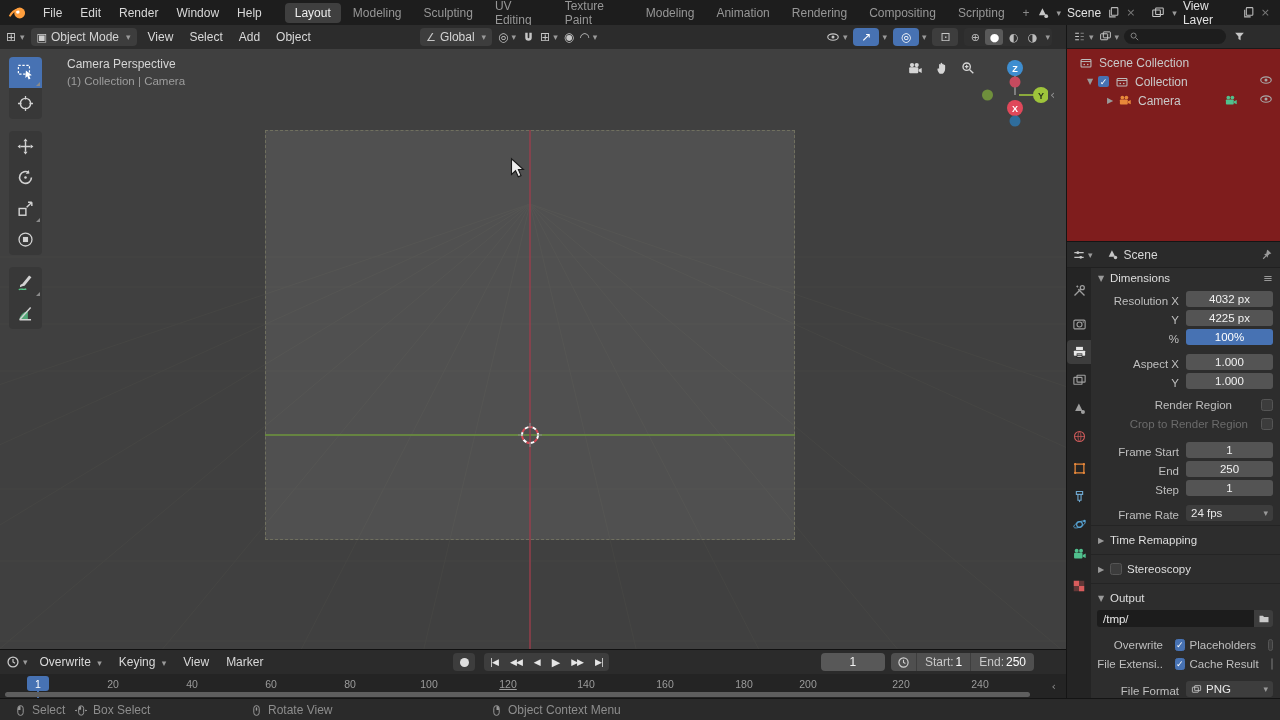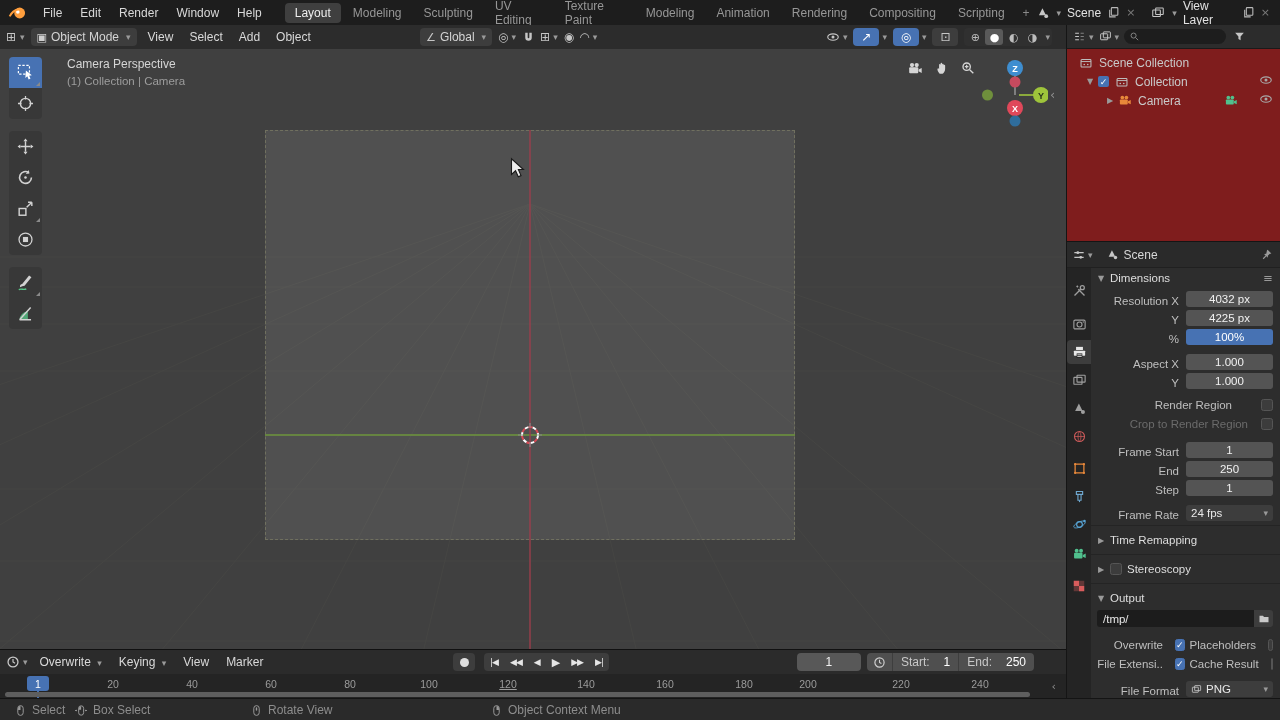--- a/index.html
+++ b/index.html
@@ -68,21 +68,21 @@
   
   #timeline{left:0;top:649px;width:1066px;height:49px;background:#2b2b2b;border-top:1px solid #111;}
   #tlheader{position:absolute;left:0;top:0;width:100%;height:24px;display:flex;align-items:center;}
   #tlheader .grp{position:absolute;top:0;height:24px;display:flex;align-items:center;gap:4px;}
   .transport{display:flex;background:#3d3d3d;border-radius:4px;height:18px;align-items:center;}
   .tbtn{padding:0 6px;color:#e6e6e6;font-size:9px;letter-spacing:-1px;}
   .recbtn{display:flex;align-items:center;justify-content:center;background:#3d3d3d;border-radius:4px;height:18px;width:22px;margin-right:5px;}
   .recdot{width:9px;height:9px;border-radius:50%;background:#dedede;}
   .framefield{background:#585858;border-radius:4px;height:18px;display:flex;align-items:center;justify-content:center;color:#f2f2f2;width:64px;}
   .segrp{display:flex;background:#4f4f4f;border-radius:4px;height:18px;align-items:center;overflow:hidden;}
-  .seg{display:flex;align-items:center;height:100%;padding:0 8px;gap:14px;border-right:1px solid #3e3e3e;}
+  .seg{display:flex;align-items:center;height:100%;padding:0 8px;gap:2px;border-right:1px solid #3e3e3e;}
   .seg:last-child{border-right:none;}
   .seg .lab{color:#c9c9c9;}
   .seg .val{color:#fff;}
   #ruler{position:absolute;left:0;top:24px;width:100%;height:25px;background:#242424;}
   .tick{position:absolute;top:4px;transform:translateX(-50%);color:#9b9b9b;font-size:10.5px;}
   #playhead{position:absolute;left:27px;top:2px;width:22px;height:15px;background:#4772b3;border-radius:3px;color:#fff;font-size:10.5px;display:flex;align-items:center;justify-content:center;}
   #playline{position:absolute;left:37px;top:17px;width:2px;height:8px;background:#4772b3;}
   #tl-scroll{position:absolute;left:5px;bottom:2px;width:1025px;height:5px;border-radius:3px;background:#5e5e5e;}
   #tl-collapse{position:absolute;right:10px;top:6px;color:#8f8f8f;font-size:11px;}
 

